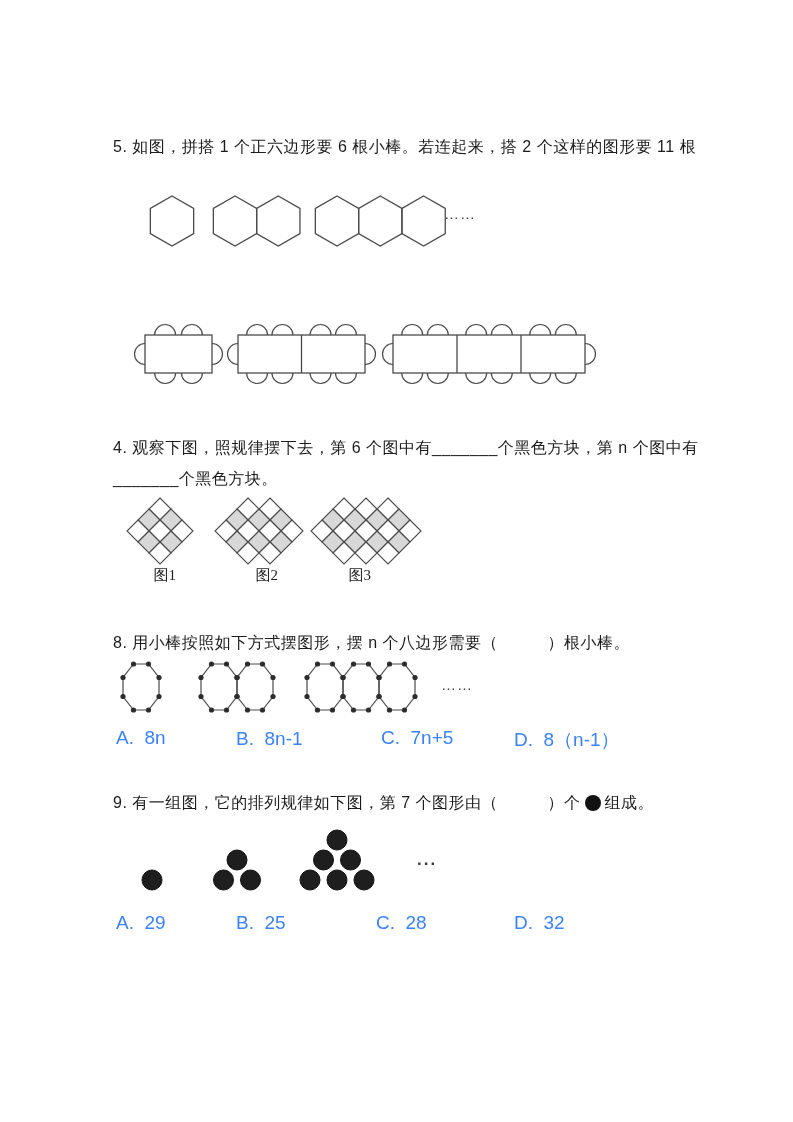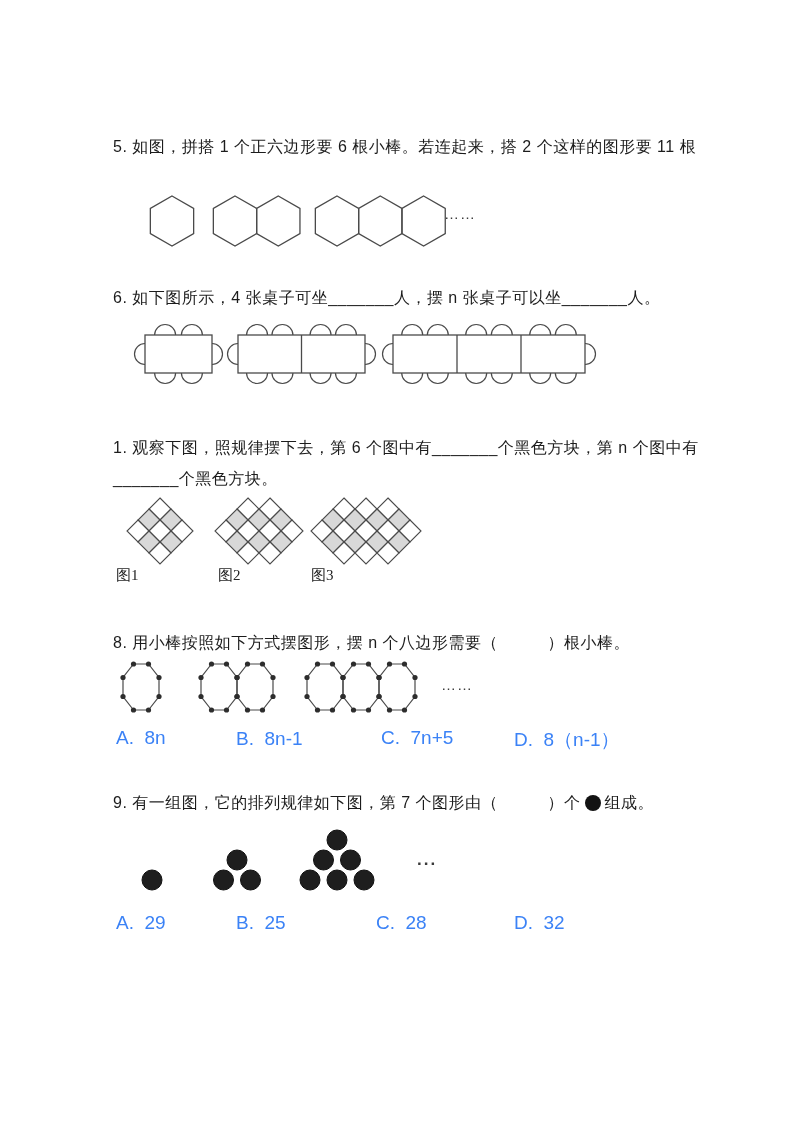--- a/index.html
+++ b/index.html
@@ -16,21 +16,21 @@
     left:113px;
     font-size:16px;
     line-height:22px;
     letter-spacing:0.5px;
     white-space:pre;
     color:#1c1c1c;
   }
   .fig{position:absolute;left:0;width:793px;display:block;}
   .ell{position:absolute;font-size:15px;color:#3a3a3a;letter-spacing:1px;white-space:pre;}
   .figlabel{
-    position:absolute;width:60px;text-align:left;
+    position:absolute;width:60px;text-align:right;
     font-size:15px;color:#222;
     font-family:"Liberation Serif","DejaVu Serif",serif;
   }
   .optrow span{position:absolute;font-size:19px;white-space:pre;color:#3b82f6;}
   .dot-icon{
     display:inline-block;width:16px;height:16px;border-radius:50%;
     background:#121212;vertical-align:-3px;margin:0 4px;
   }
   .q9line{display:inline;}
 </style>
@@ -43,21 +43,20 @@
   <svg class="fig" style="top:190px;height:70px" viewBox="0 0 793 70">
       <polygon points="172,6 193.65063509461098,18.5 193.65063509461098,43.5 172,56 150.34936490538902,43.5 150.34936490538902,18.5" fill="none" stroke="#4a4a4a" stroke-width="1.3"></polygon>
       <polygon points="235,6 256.65063509461095,18.5 256.65063509461095,43.5 235,56 213.34936490538902,43.5 213.34936490538902,18.5" fill="none" stroke="#4a4a4a" stroke-width="1.3"></polygon>
       <polygon points="278.30127018922195,6 299.9519052838329,18.5 299.9519052838329,43.5 278.30127018922195,56 256.650635094611,43.5 256.650635094611,18.5" fill="none" stroke="#4a4a4a" stroke-width="1.3"></polygon>
       <polygon points="337,6 358.65063509461095,18.5 358.65063509461095,43.5 337,56 315.34936490538905,43.5 315.34936490538905,18.5" fill="none" stroke="#4a4a4a" stroke-width="1.3"></polygon>
       <polygon points="380.30127018922195,6 401.9519052838329,18.5 401.9519052838329,43.5 380.30127018922195,56 358.650635094611,43.5 358.650635094611,18.5" fill="none" stroke="#4a4a4a" stroke-width="1.3"></polygon>
       <polygon points="423.60254037844385,6 445.2531754730548,18.5 445.2531754730548,43.5 423.60254037844385,56 401.9519052838329,43.5 401.9519052838329,18.5" fill="none" stroke="#4a4a4a" stroke-width="1.3"></polygon>
     </svg>
   <span class="ell" style="left:444px;top:205px">……</span>
 
-  <div class="tline" style="top:287px">6. 如下图所示，4 张桌子可坐_______人，摆 n 张桌子可以坐_______人。</div>
   <svg class="fig" style="top:318px;height:78px" viewBox="0 0 793 78">
       <circle cx="165.1" cy="17" r="10.5" fill="#fff" stroke="#4a4a4a" stroke-width="1.2"></circle>
       <circle cx="191.9" cy="17" r="10.5" fill="#fff" stroke="#4a4a4a" stroke-width="1.2"></circle>
       <circle cx="165.1" cy="55" r="10.5" fill="#fff" stroke="#4a4a4a" stroke-width="1.2"></circle>
       <circle cx="191.9" cy="55" r="10.5" fill="#fff" stroke="#4a4a4a" stroke-width="1.2"></circle>
       <circle cx="145" cy="36" r="10.5" fill="#fff" stroke="#4a4a4a" stroke-width="1.2"></circle>
       <circle cx="212" cy="36" r="10.5" fill="#fff" stroke="#4a4a4a" stroke-width="1.2"></circle>
       <rect x="145" y="17" width="67" height="38" fill="#fff" stroke="#4a4a4a" stroke-width="1.3"></rect>
       <circle cx="257.05" cy="17" r="10.5" fill="#fff" stroke="#4a4a4a" stroke-width="1.2"></circle>
       <circle cx="282.45" cy="17" r="10.5" fill="#fff" stroke="#4a4a4a" stroke-width="1.2"></circle>
@@ -83,21 +82,21 @@
       <circle cx="565.8" cy="17" r="10.5" fill="#fff" stroke="#4a4a4a" stroke-width="1.2"></circle>
       <circle cx="540.2" cy="55" r="10.5" fill="#fff" stroke="#4a4a4a" stroke-width="1.2"></circle>
       <circle cx="565.8" cy="55" r="10.5" fill="#fff" stroke="#4a4a4a" stroke-width="1.2"></circle>
       <circle cx="393" cy="36" r="10.5" fill="#fff" stroke="#4a4a4a" stroke-width="1.2"></circle>
       <circle cx="585" cy="36" r="10.5" fill="#fff" stroke="#4a4a4a" stroke-width="1.2"></circle>
       <rect x="393" y="17" width="192" height="38" fill="#fff" stroke="#4a4a4a" stroke-width="1.3"></rect>
       <line x1="457" y1="17" x2="457" y2="55" stroke="#4a4a4a" stroke-width="1.3"></line>
       <line x1="521" y1="17" x2="521" y2="55" stroke="#4a4a4a" stroke-width="1.3"></line>
     </svg>
 
-  <div class="tline" style="top:437px">1. 观察下图，照规律摆下去，第 6 个图中有_______个黑色方块，第 n 个图中有</div>
+  <div class="tline" style="top:437px">4. 观察下图，照规律摆下去，第 6 个图中有_______个黑色方块，第 n 个图中有</div>
   <div class="tline" style="top:468px">_______个黑色方块。</div>
   <svg class="fig" style="top:495px;height:75px" viewBox="0 0 793 75">
       <polygon points="160,3 171,14 160,25 149,14" fill="#fff" stroke="#4a4a4a" stroke-width="1.1"></polygon>
       <polygon points="149,14 160,25 149,36 138,25" fill="#d8d8d8" stroke="#4a4a4a" stroke-width="1.1"></polygon>
       <polygon points="171,14 182,25 171,36 160,25" fill="#d8d8d8" stroke="#4a4a4a" stroke-width="1.1"></polygon>
       <polygon points="138,25 149,36 138,47 127,36" fill="#fff" stroke="#4a4a4a" stroke-width="1.1"></polygon>
       <polygon points="160,25 171,36 160,47 149,36" fill="#fff" stroke="#4a4a4a" stroke-width="1.1"></polygon>
       <polygon points="182,25 193,36 182,47 171,36" fill="#fff" stroke="#4a4a4a" stroke-width="1.1"></polygon>
       <polygon points="149,36 160,47 149,58 138,47" fill="#d8d8d8" stroke="#4a4a4a" stroke-width="1.1"></polygon>
       <polygon points="171,36 182,47 171,58 160,47" fill="#d8d8d8" stroke="#4a4a4a" stroke-width="1.1"></polygon>

